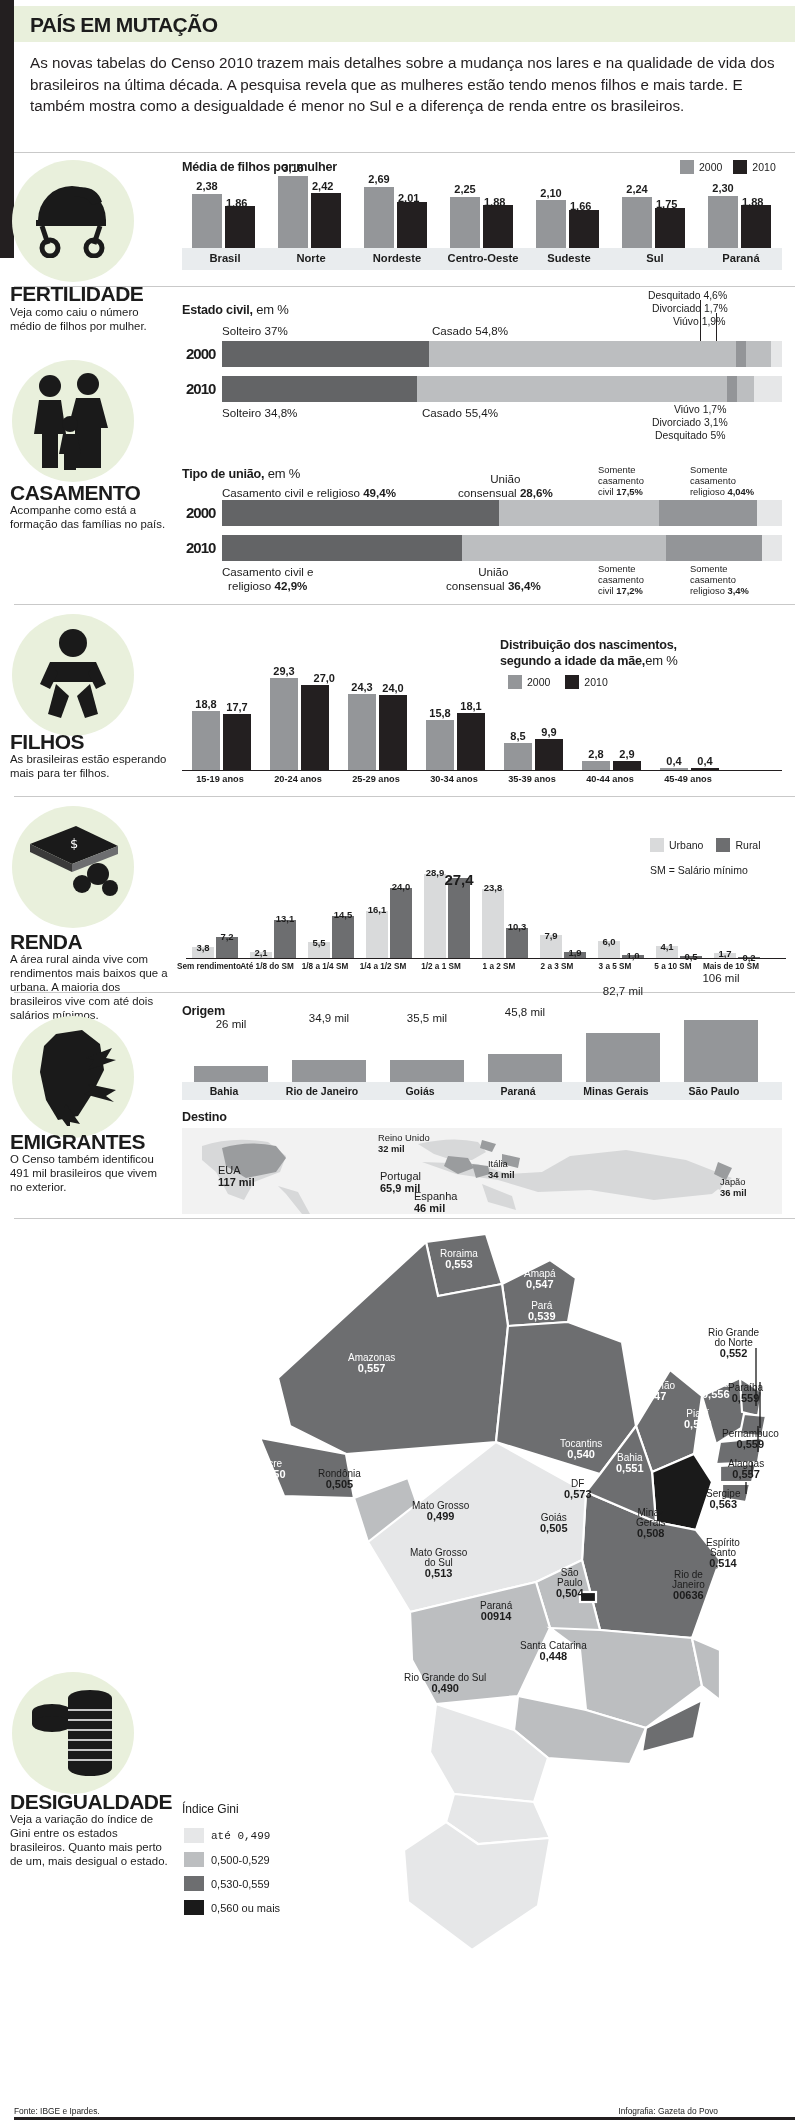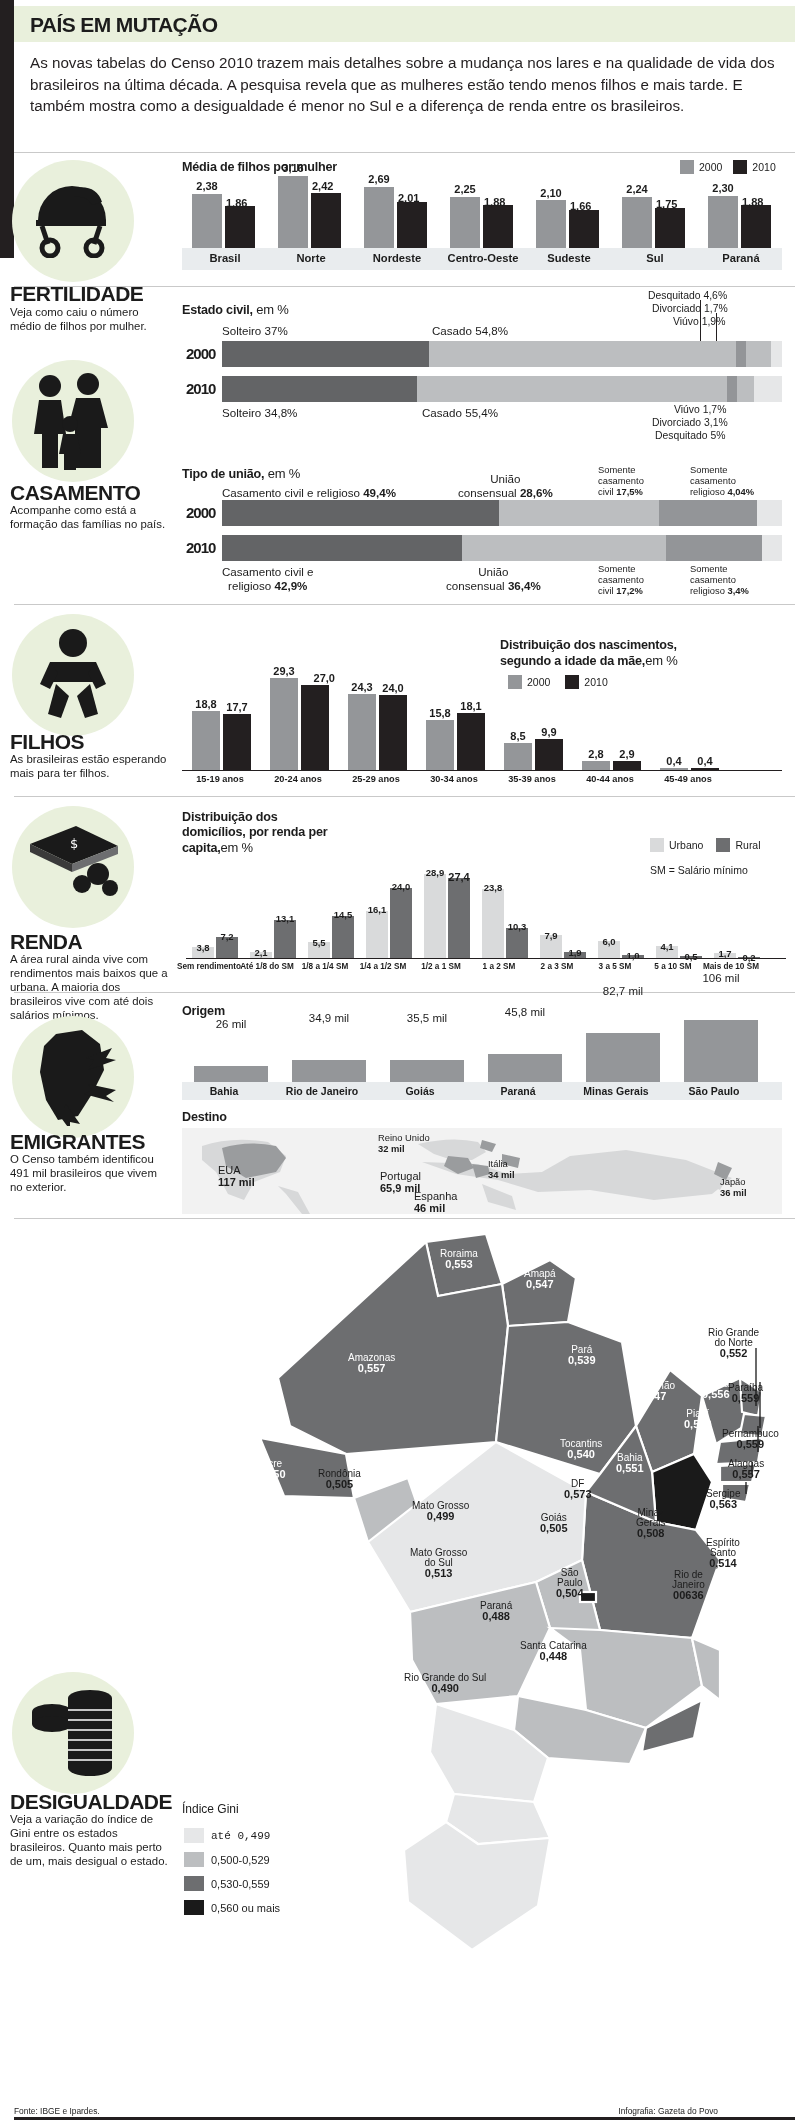--- a/index.html
+++ b/index.html
@@ -309,23 +309,20 @@
       <path d="M46 42 v8 l46 -18 v-8 z" fill="#6d6e70"></path>
       <circle cx="72" cy="52" r="11" fill="#1a1a1a"></circle>
       <circle cx="56" cy="62" r="9" fill="#1a1a1a"></circle>
       <circle cx="84" cy="66" r="8" fill="#1a1a1a"></circle>
       <text x="44" y="26" font-size="13" fill="#ffffff" font-family="DejaVu Sans">$</text>
     </svg>
   </div>
   <div class="sec-name" style="top:930px;">RENDA</div>
   <div class="sec-desc" style="top:952px;">A área rural ainda vive com rendimentos mais baixos que a urbana. A maioria dos brasileiros vive com até dois salários mínimos.</div>
 
-  <div class="ch-title" style="left:182px; top:810px; width:150px; line-height:15px;">
-    <span>Distribuição dos domicílios, por renda per capita,</span><span class="light">em %</span>
-  </div>
   <div class="legend" style="left:650px; top:838px;">
     <span class="lg-sw lg-urb"></span>
     <span>Urbano</span>
     <span class="lg-sw lg-rur" style="margin-left:8px;"></span>
     <span>Rural</span>
   </div>
   <div class="ann" style="left:650px; top:864px; font-size:10.5px;">SM = Salário mínimo</div>
 
   <div class="bars" style="left:186px; top:874px; width:600px; height:84px;">
     <div class="bar burb" style="left:6px;   width:22px; height:11px;"></div>
@@ -344,21 +341,21 @@
     <div class="vlabel" style="left:140px;top:35px; width:34px; font-size:9.5px;">14,5</div>
 
     <div class="bar burb" style="left:180px; width:22px; height:47px;"></div>
     <div class="bar brur" style="left:204px; width:22px; height:70px;"></div>
     <div class="vlabel" style="left:174px;top:30px; width:34px; font-size:9.5px;">16,1</div>
     <div class="vlabel" style="left:198px;top:7px;  width:34px; font-size:9.5px;">24,0</div>
 
     <div class="bar burb" style="left:238px; width:22px; height:84px;"></div>
     <div class="bar brur" style="left:262px; width:22px; height:80px;"></div>
     <div class="vlabel" style="left:232px;top:-7px; width:34px; font-size:9.5px;">28,9</div>
-    <div class="vlabel" style="left:256px;top:-3px; width:34px; font-size:11px;">27,4</div>
+    <div class="vlabel" style="left:256px;top:-3px; width:34px; font-size:15px;">27,4</div>
 
     <div class="bar burb" style="left:296px; width:22px; height:69px;"></div>
     <div class="bar brur" style="left:320px; width:22px; height:30px;"></div>
     <div class="vlabel" style="left:290px;top:8px;  width:34px; font-size:9.5px;">23,8</div>
     <div class="vlabel" style="left:314px;top:47px; width:34px; font-size:9.5px;">10,3</div>
 
     <div class="bar burb" style="left:354px; width:22px; height:23px;"></div>
     <div class="bar brur" style="left:378px; width:22px; height:6px;"></div>
     <div class="vlabel" style="left:348px;top:56px; width:34px; font-size:9.5px;">7,9</div>
     <div class="vlabel" style="left:372px;top:73px; width:34px; font-size:9.5px;">1,9</div>
@@ -542,41 +539,41 @@
         <line x1="508" y1="222" x2="508" y2="196"></line>
         <line x1="502" y1="244" x2="502" y2="232"></line>
         <line x1="496" y1="264" x2="496" y2="252"></line>
       </g>
     </svg>
   </div>
 
   <div class="mlabel w" style="left:440px; top:1248px;">Roraima<br><b>0,553</b></div>
   <div class="mlabel w" style="left:524px; top:1268px;">Amapá<br><b>0,547</b></div>
   <div class="mlabel w" style="left:348px; top:1352px;">Amazonas<br><b>0,557</b></div>
-  <div class="mlabel w" style="left:528px; top:1344px;margin-left:40px;">Pará<br><b>0,539</b></div>
+  <div class="mlabel w" style="left:528px; top:1300px;">Pará<br><b>0,539</b></div>
   <div class="mlabel w" style="left:630px; top:1380px;">Maranhão<br><b>0,547</b></div>
   <div class="mlabel w" style="left:702px; top:1378px;">Ceará<br><b>0,556</b></div>
   <div class="mlabel" style="left:708px; top:1328px; line-height:10px;">Rio Grande<br>do Norte<br><b>0,552</b></div>
   <div class="mlabel" style="left:728px; top:1382px;">Paraíba<br><b>0,559</b></div>
   <div class="mlabel" style="left:722px; top:1428px;">Pernambuco<br><b>0,559</b></div>
   <div class="mlabel" style="left:728px; top:1458px;">Alagoas<br><b>0,557</b></div>
   <div class="mlabel" style="left:706px; top:1488px;">Sergipe<br><b>0,563</b></div>
   <div class="mlabel w" style="left:684px; top:1408px;">Piauí<br><b>0,560</b></div>
   <div class="mlabel w" style="left:616px; top:1452px;">Bahia<br><b>0,551</b></div>
   <div class="mlabel w" style="left:258px; top:1458px;">Acre<br><b>0,550</b></div>
   <div class="mlabel" style="left:318px; top:1468px;">Rondônia<br><b>0,505</b></div>
   <div class="mlabel w" style="left:560px; top:1438px;">Tocantins<br><b>0,540</b></div>
   <div class="mlabel" style="left:412px; top:1500px;">Mato Grosso<br><b>0,499</b></div>
   <div class="mlabel" style="left:564px; top:1478px;">DF<br><b>0,573</b></div>
   <div class="mlabel" style="left:540px; top:1512px;">Goiás<br><b>0,505</b></div>
   <div class="mlabel" style="left:636px; top:1508px; line-height:10px;">Minas<br>Gerais<br><b>0,508</b></div>
   <div class="mlabel" style="left:706px; top:1538px; line-height:10px;">Espírito<br>Santo<br><b>0,514</b></div>
   <div class="mlabel" style="left:410px; top:1548px; line-height:10px;">Mato Grosso<br>do Sul<br><b>0,513</b></div>
   <div class="mlabel" style="left:556px; top:1568px; line-height:10px;">São<br>Paulo<br><b>0,504</b></div>
   <div class="mlabel" style="left:672px; top:1570px; line-height:10px;">Rio de<br>Janeiro<br><b>00636</b></div>
-  <div class="mlabel" style="left:480px; top:1600px;">Paraná<br><b>0,488</b></div>
+  <div class="mlabel" style="left:480px; top:1600px;">Paraná<br><b>00914</b></div>
   <div class="mlabel" style="left:520px; top:1640px;">Santa Catarina<br><b>0,448</b></div>
   <div class="mlabel" style="left:404px; top:1672px;">Rio Grande do Sul<br><b>0,490</b></div>
 
   <div class="foot">Fonte: IBGE e Ipardes.</div>
   <div class="credit">Infografia: Gazeta do Povo</div>
   <div class="botline"></div>
 </div>
 
 </body></html>

